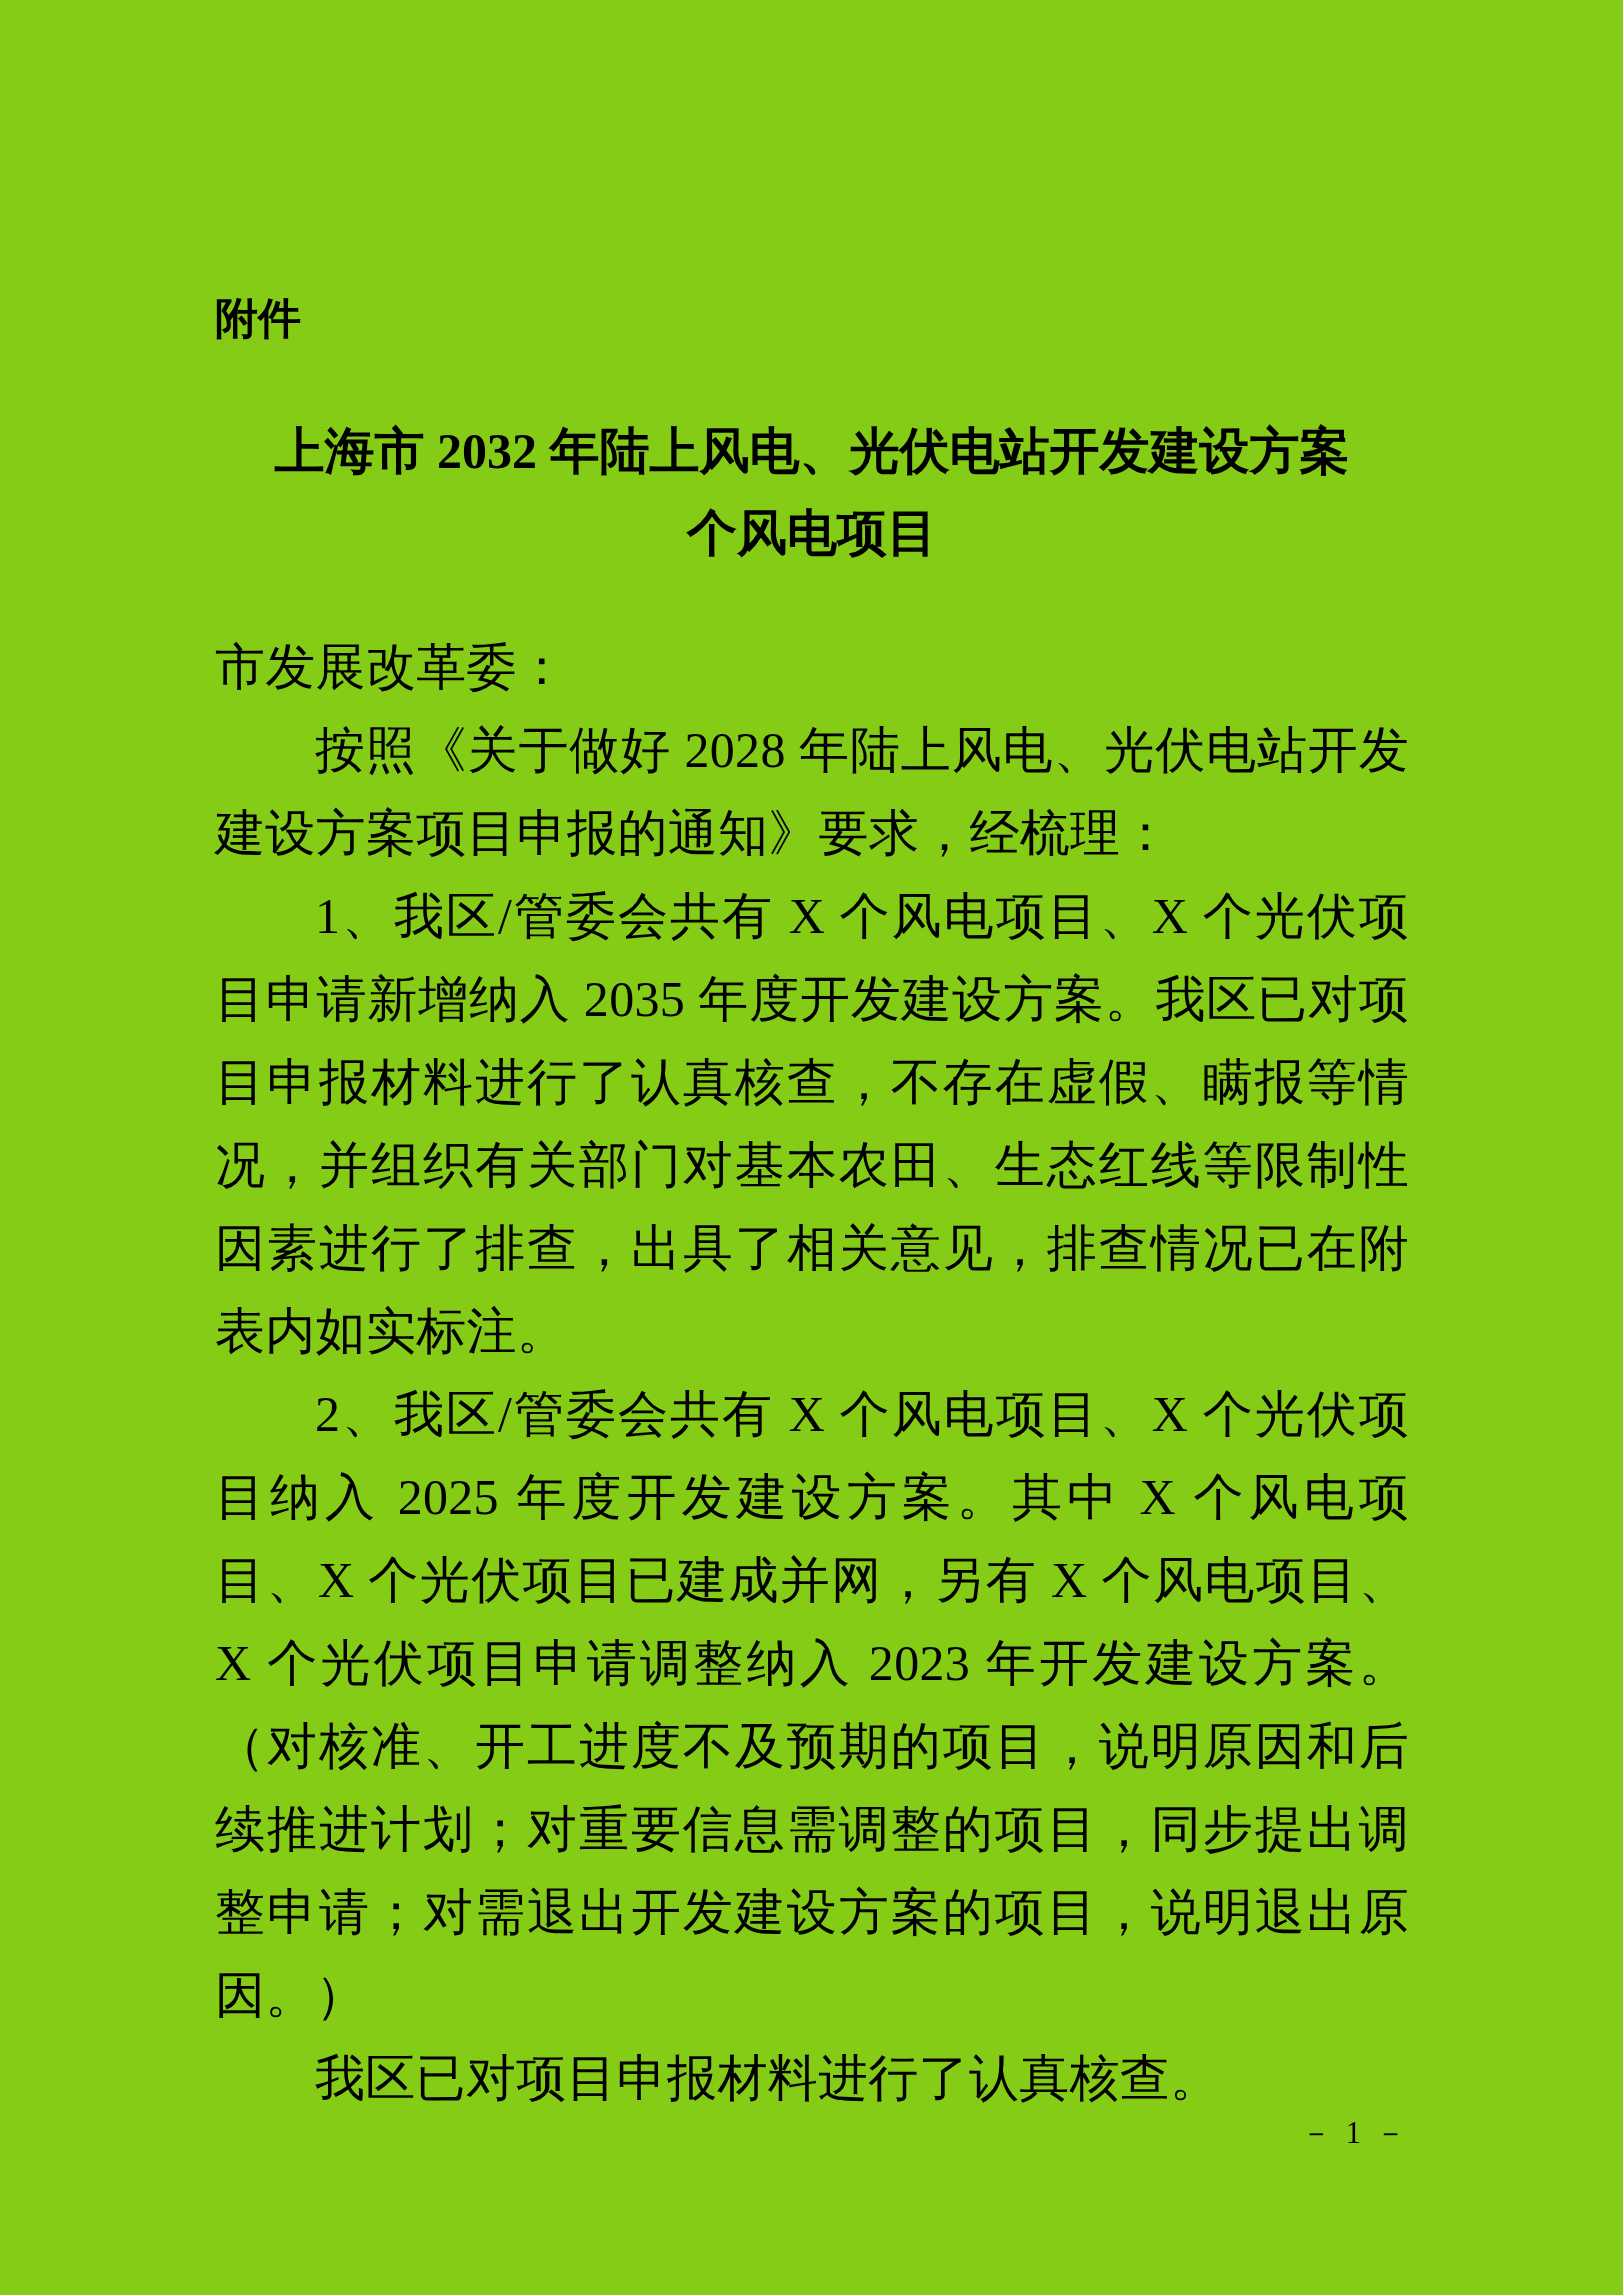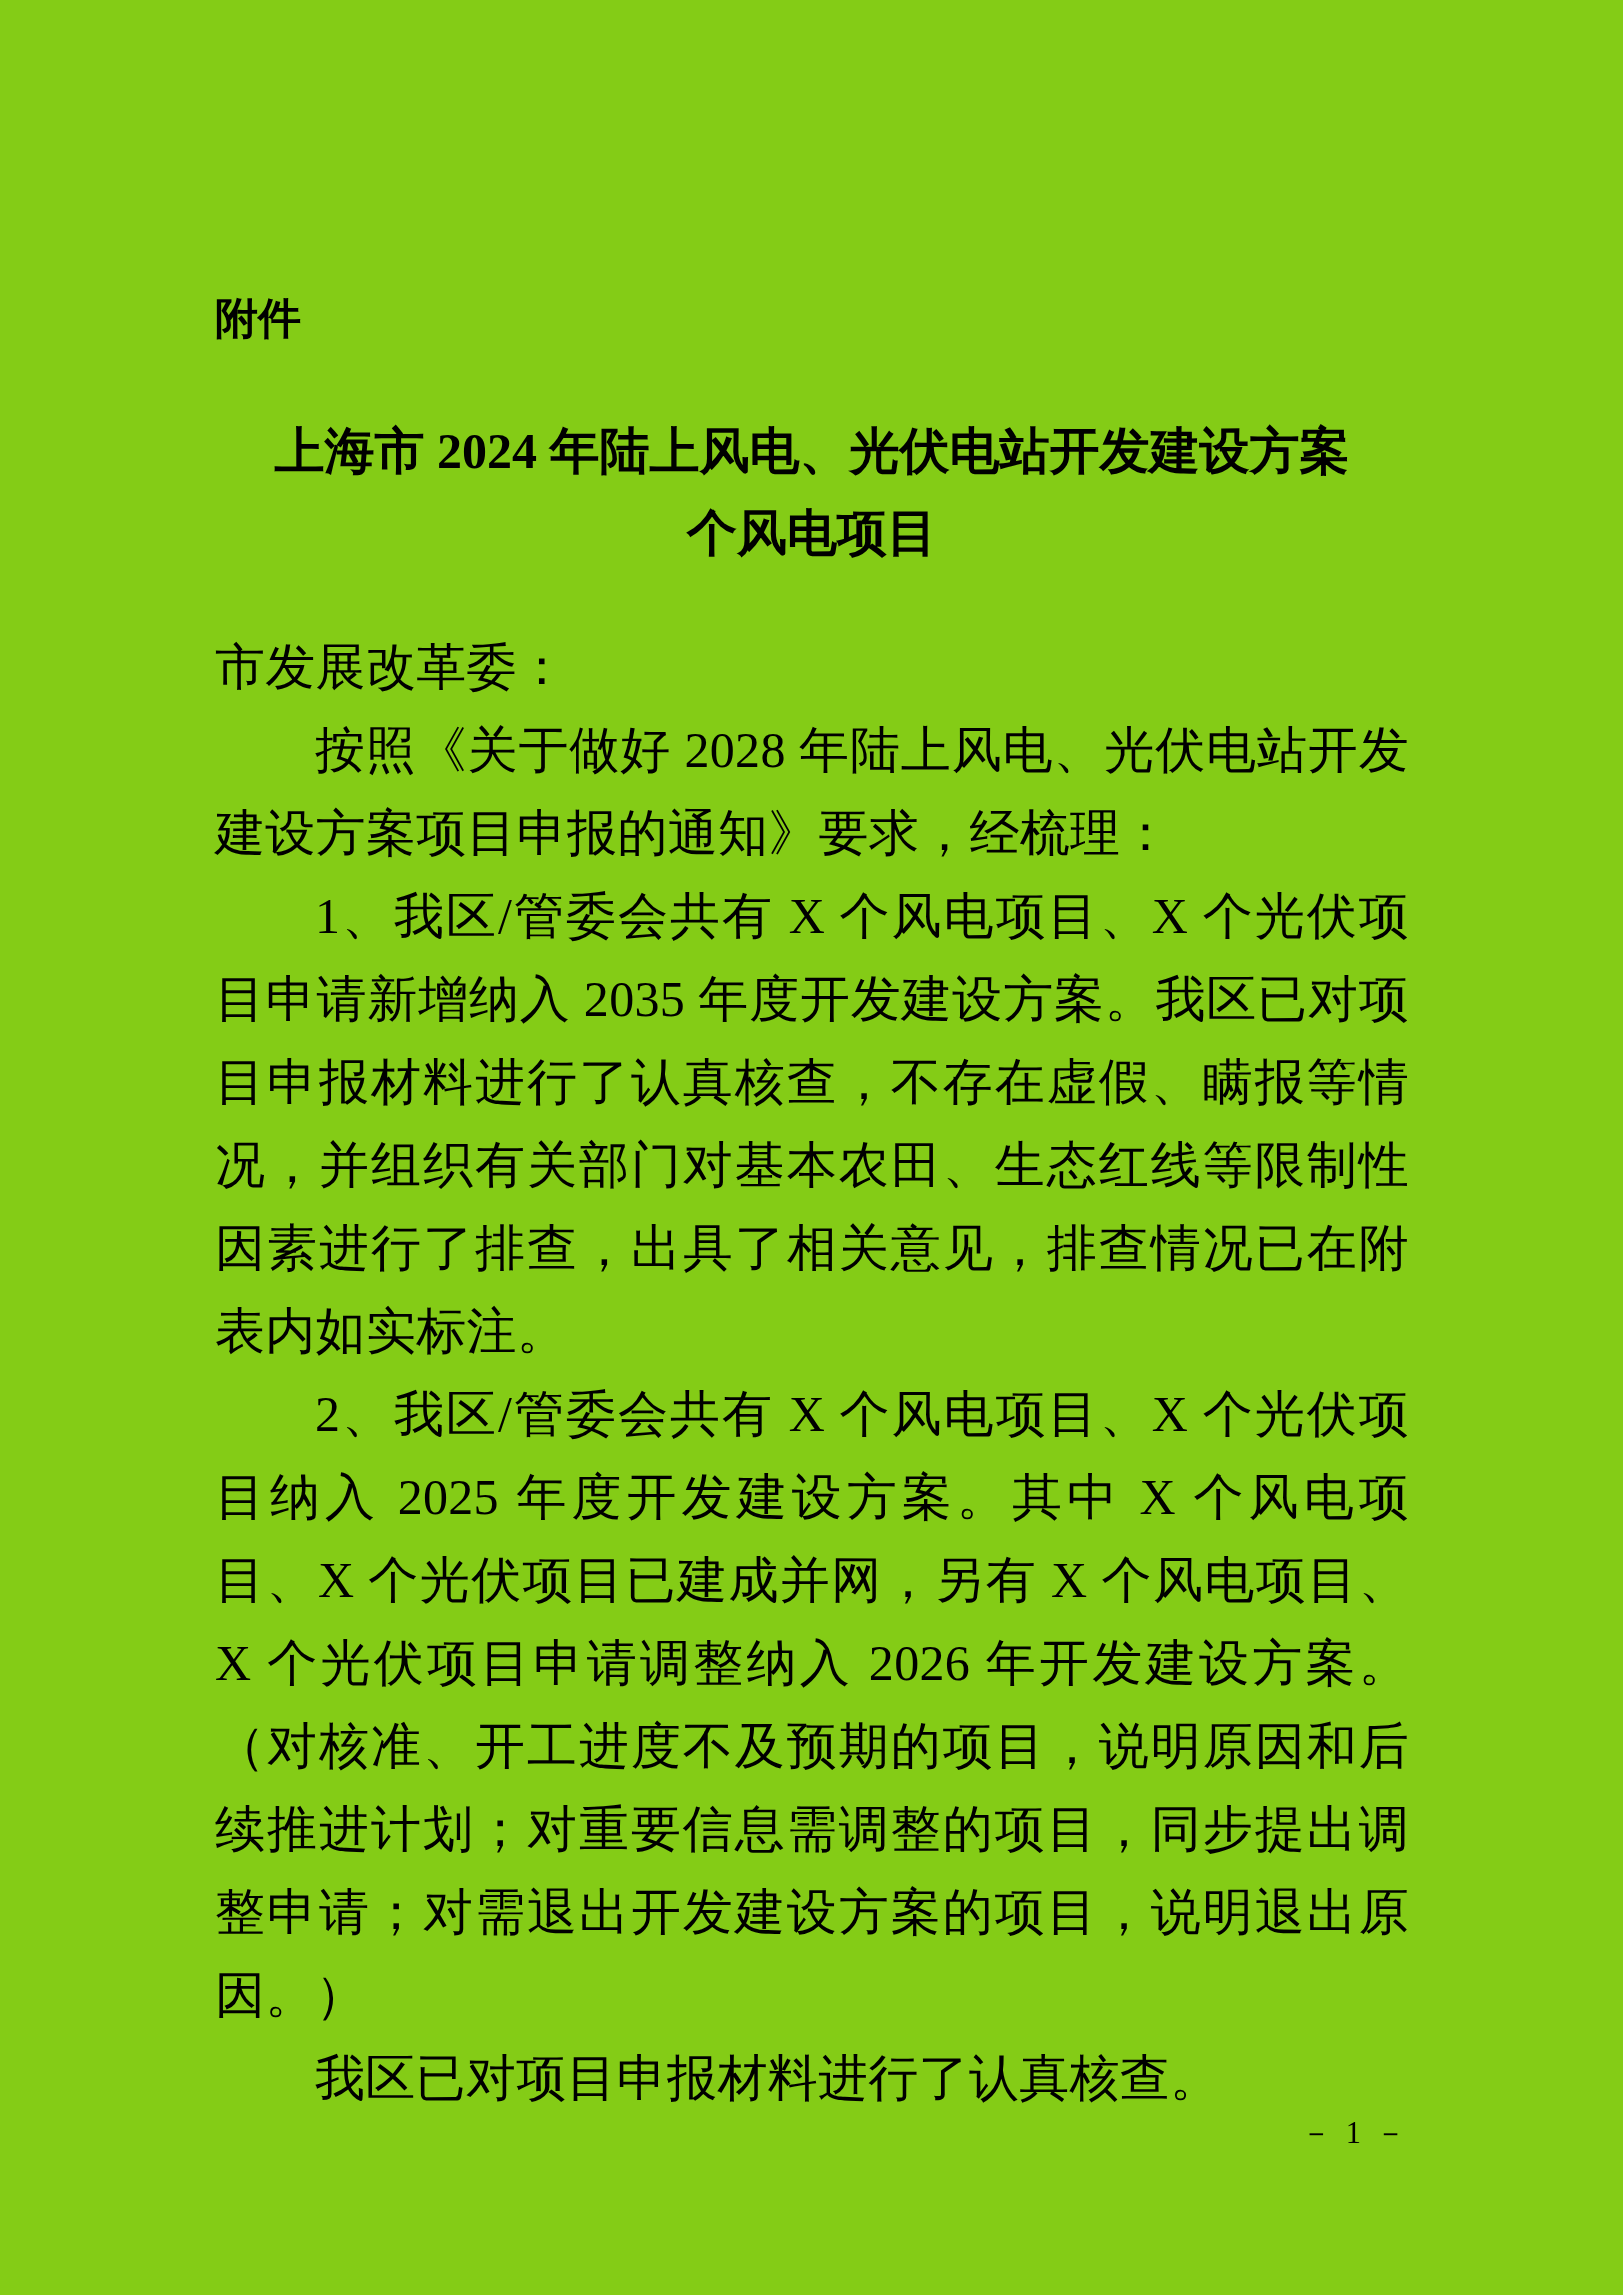--- a/index.html
+++ b/index.html
@@ -65,29 +65,29 @@
 </style>
 </head>
 <body>
 
 <div class="page">
   <div class="content">
 
     <div class="attachment-label">附件</div>
 
     <div class="doc-title">
-      <div>上海市 2024 年陆上风电、光伏电站开发建设方案</div>
+      <div>上海市 2032 年陆上风电、光伏电站开发建设方案</div>
       <div>个风电项目</div>
     </div>
 
     <div class="doc-body">
       <p class="salutation">市发展改革委：</p>
       <p class="indent">按照《关于做好 2028 年陆上风电、光伏电站开发建设方案项目申报的通知》要求，经梳理：</p>
       <p class="indent">1、我区/管委会共有 X 个风电项目、X 个光伏项目申请新增纳入 2035 年度开发建设方案。我区已对项目申报材料进行了认真核查，不存在虚假、瞒报等情况，并组织有关部门对基本农田、生态红线等限制性因素进行了排查，出具了相关意见，排查情况已在附表内如实标注。</p>
-      <p class="indent">2、我区/管委会共有 X 个风电项目、X 个光伏项目纳入 2025 年度开发建设方案。其中 X 个风电项目、X 个光伏项目已建成并网，另有 X 个风电项目、X 个光伏项目申请调整纳入 2026 年开发建设方案。（对核准、开工进度不及预期的项目，说明原因和后续推进计划；对重要信息需调整的项目，同步提出调整申请；对需退出开发建设方案的项目，说明退出原因。）</p>
+      <p class="indent">2、我区/管委会共有 X 个风电项目、X 个光伏项目纳入 2025 年度开发建设方案。其中 X 个风电项目、X 个光伏项目已建成并网，另有 X 个风电项目、X 个光伏项目申请调整纳入 2023 年开发建设方案。（对核准、开工进度不及预期的项目，说明原因和后续推进计划；对重要信息需调整的项目，同步提出调整申请；对需退出开发建设方案的项目，说明退出原因。）</p>
       <p class="indent">我区已对项目申报材料进行了认真核查。</p>
     </div>
 
   </div>
 
   <div class="page-number">－ 1 －</div>
 </div>
 
 
 </body></html>

